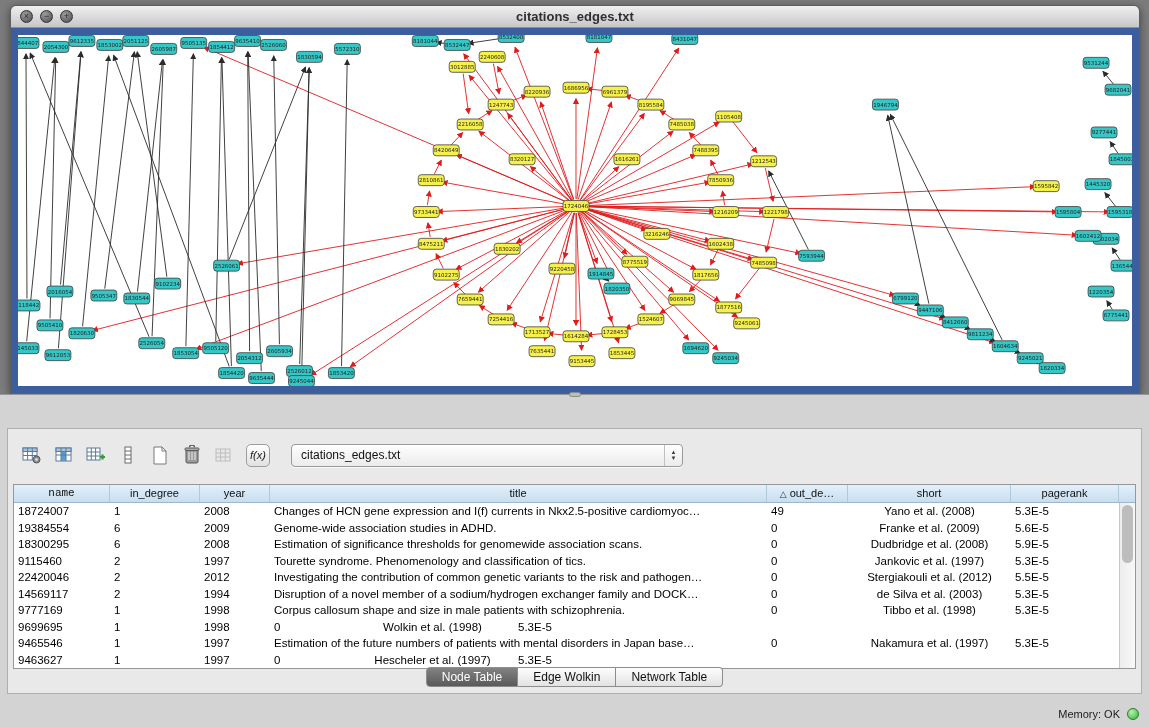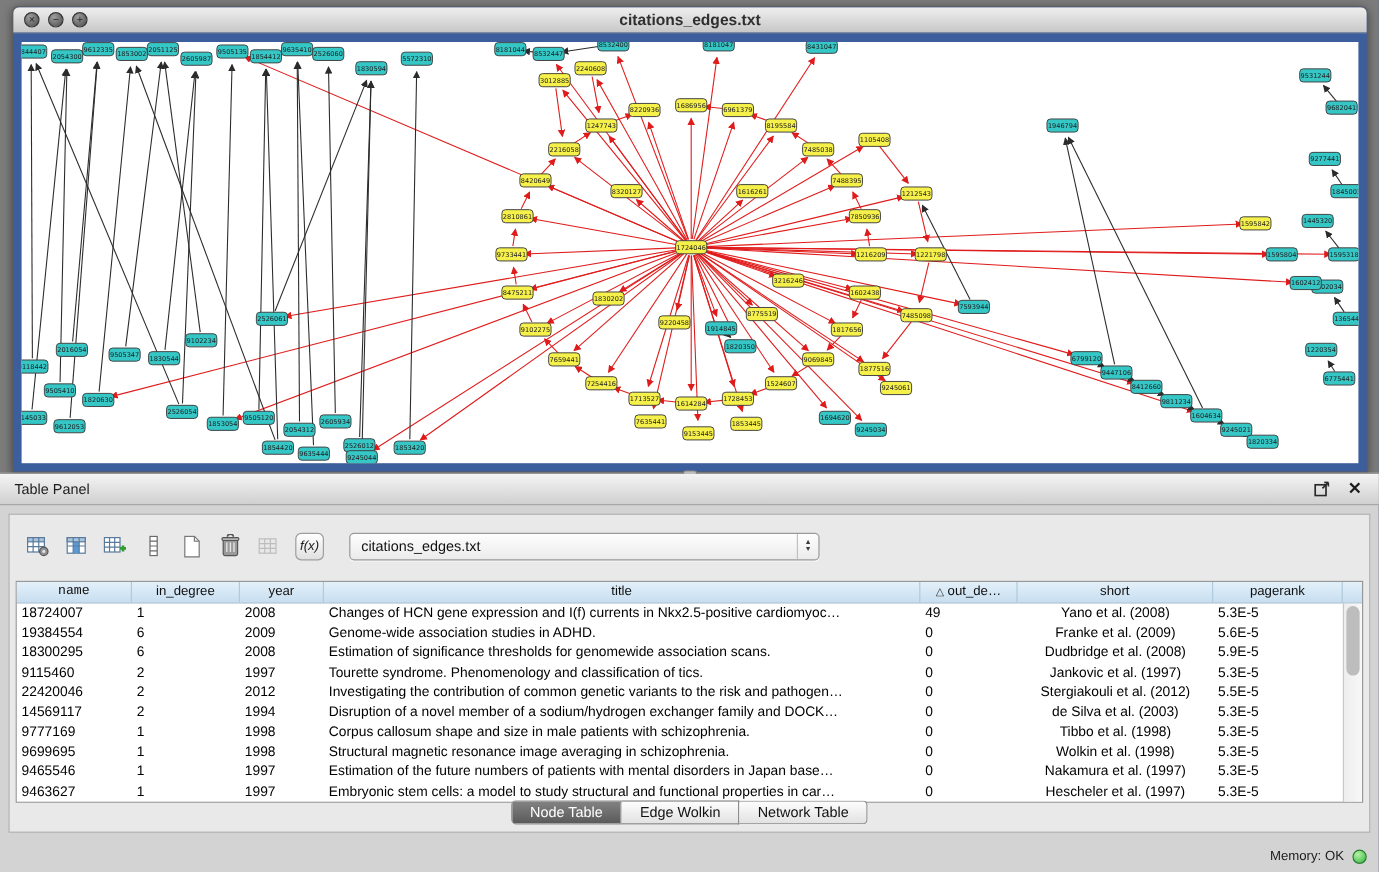--- a/index.html
+++ b/index.html
@@ -493,34 +493,20 @@
           <rect x="782" y="216.5" width="26" height="11" rx="3" fill="#35c6c6" stroke="#3f3f3f" stroke-width="0.8"></rect>
           <text x="795" y="224" text-anchor="middle" font-size="5.5" fill="#222">7593944</text>
         </g>
       </svg>
   </div>
 </div>
 
 <div class="table-panel">
   <div class="splitter-dot"></div>
 
-  <div class="tp-header">
-    <span class="tp-title">Table Panel</span>
-    <span class="tp-actions">
-      <span class="act">
-        <svg width="13" height="13" viewBox="0 0 13 13">
-          <rect x="1" y="3" width="9" height="9" fill="none" stroke="#2a2a2a" stroke-width="1.4"></rect>
-          <path d="M7 6 L12 1 M12 1 L8.5 1 M12 1 L12 4.5" stroke="#2a2a2a" stroke-width="1.4" fill="none"></path>
-        </svg>
-      </span>
-      <span class="act tp-close">
-        <span>✕</span>
-      </span>
-    </span>
-  </div>
 
   <div class="tp-inner">
 
     <div class="toolbar">
       <span class="tbtn">
         <svg width="19" height="18" viewBox="0 0 19 18">
           <rect x="1" y="2" width="14" height="12" fill="#fff" stroke="#5a7a9a"></rect>
           <rect x="1" y="2" width="14" height="3.5" fill="#a8c4de" stroke="#5a7a9a"></rect>
           <path d="M5.6 2 v12 M10.3 2 v12 M1 9.5 h14" stroke="#5a7a9a" stroke-width="1"></path>
           <circle cx="14.5" cy="13.5" r="3.5" fill="#8f8f8f" stroke="#555"></circle>
@@ -650,39 +636,37 @@
             <div class="cell" style="width: 70px; text-align: left;">1998</div>
             <div class="cell" style="width: 497px; text-align: left;">Corpus callosum shape and size in male patients with schizophrenia.</div>
             <div class="cell" style="width: 81px; text-align: left;">0</div>
             <div class="cell" style="width: 163px; text-align: center;">Tibbo et al. (1998)</div>
             <div class="cell" style="width: 108px; text-align: left;">5.3E-5</div>
           </div>
           <div class="trow">
             <div class="cell" style="width: 96px; text-align: left;">9699695</div>
             <div class="cell" style="width: 90px; text-align: left;">1</div>
             <div class="cell" style="width: 70px; text-align: left;">1998</div>
-            <div class="cell" style="width: 497px; text-align: left;">Structural magnetic resonance image averaging in schizophrenia.</div>
             <div class="cell" style="width: 81px; text-align: left;">0</div>
             <div class="cell" style="width: 163px; text-align: center;">Wolkin et al. (1998)</div>
             <div class="cell" style="width: 108px; text-align: left;">5.3E-5</div>
           </div>
           <div class="trow">
             <div class="cell" style="width: 96px; text-align: left;">9465546</div>
             <div class="cell" style="width: 90px; text-align: left;">1</div>
             <div class="cell" style="width: 70px; text-align: left;">1997</div>
             <div class="cell" style="width: 497px; text-align: left;">Estimation of the future numbers of patients with mental disorders in Japan base…</div>
             <div class="cell" style="width: 81px; text-align: left;">0</div>
             <div class="cell" style="width: 163px; text-align: center;">Nakamura et al. (1997)</div>
             <div class="cell" style="width: 108px; text-align: left;">5.3E-5</div>
           </div>
           <div class="trow">
             <div class="cell" style="width: 96px; text-align: left;">9463627</div>
             <div class="cell" style="width: 90px; text-align: left;">1</div>
             <div class="cell" style="width: 70px; text-align: left;">1997</div>
-            <div class="cell" style="width: 497px; text-align: left;">Embryonic stem cells: a model to study structural and functional properties in car…</div>
             <div class="cell" style="width: 81px; text-align: left;">0</div>
             <div class="cell" style="width: 163px; text-align: center;">Hescheler et al. (1997)</div>
             <div class="cell" style="width: 108px; text-align: left;">5.3E-5</div>
           </div>
         </div>
       <div class="scrollbar">
         <div class="thumb"></div>
       </div>
     </div>
 

